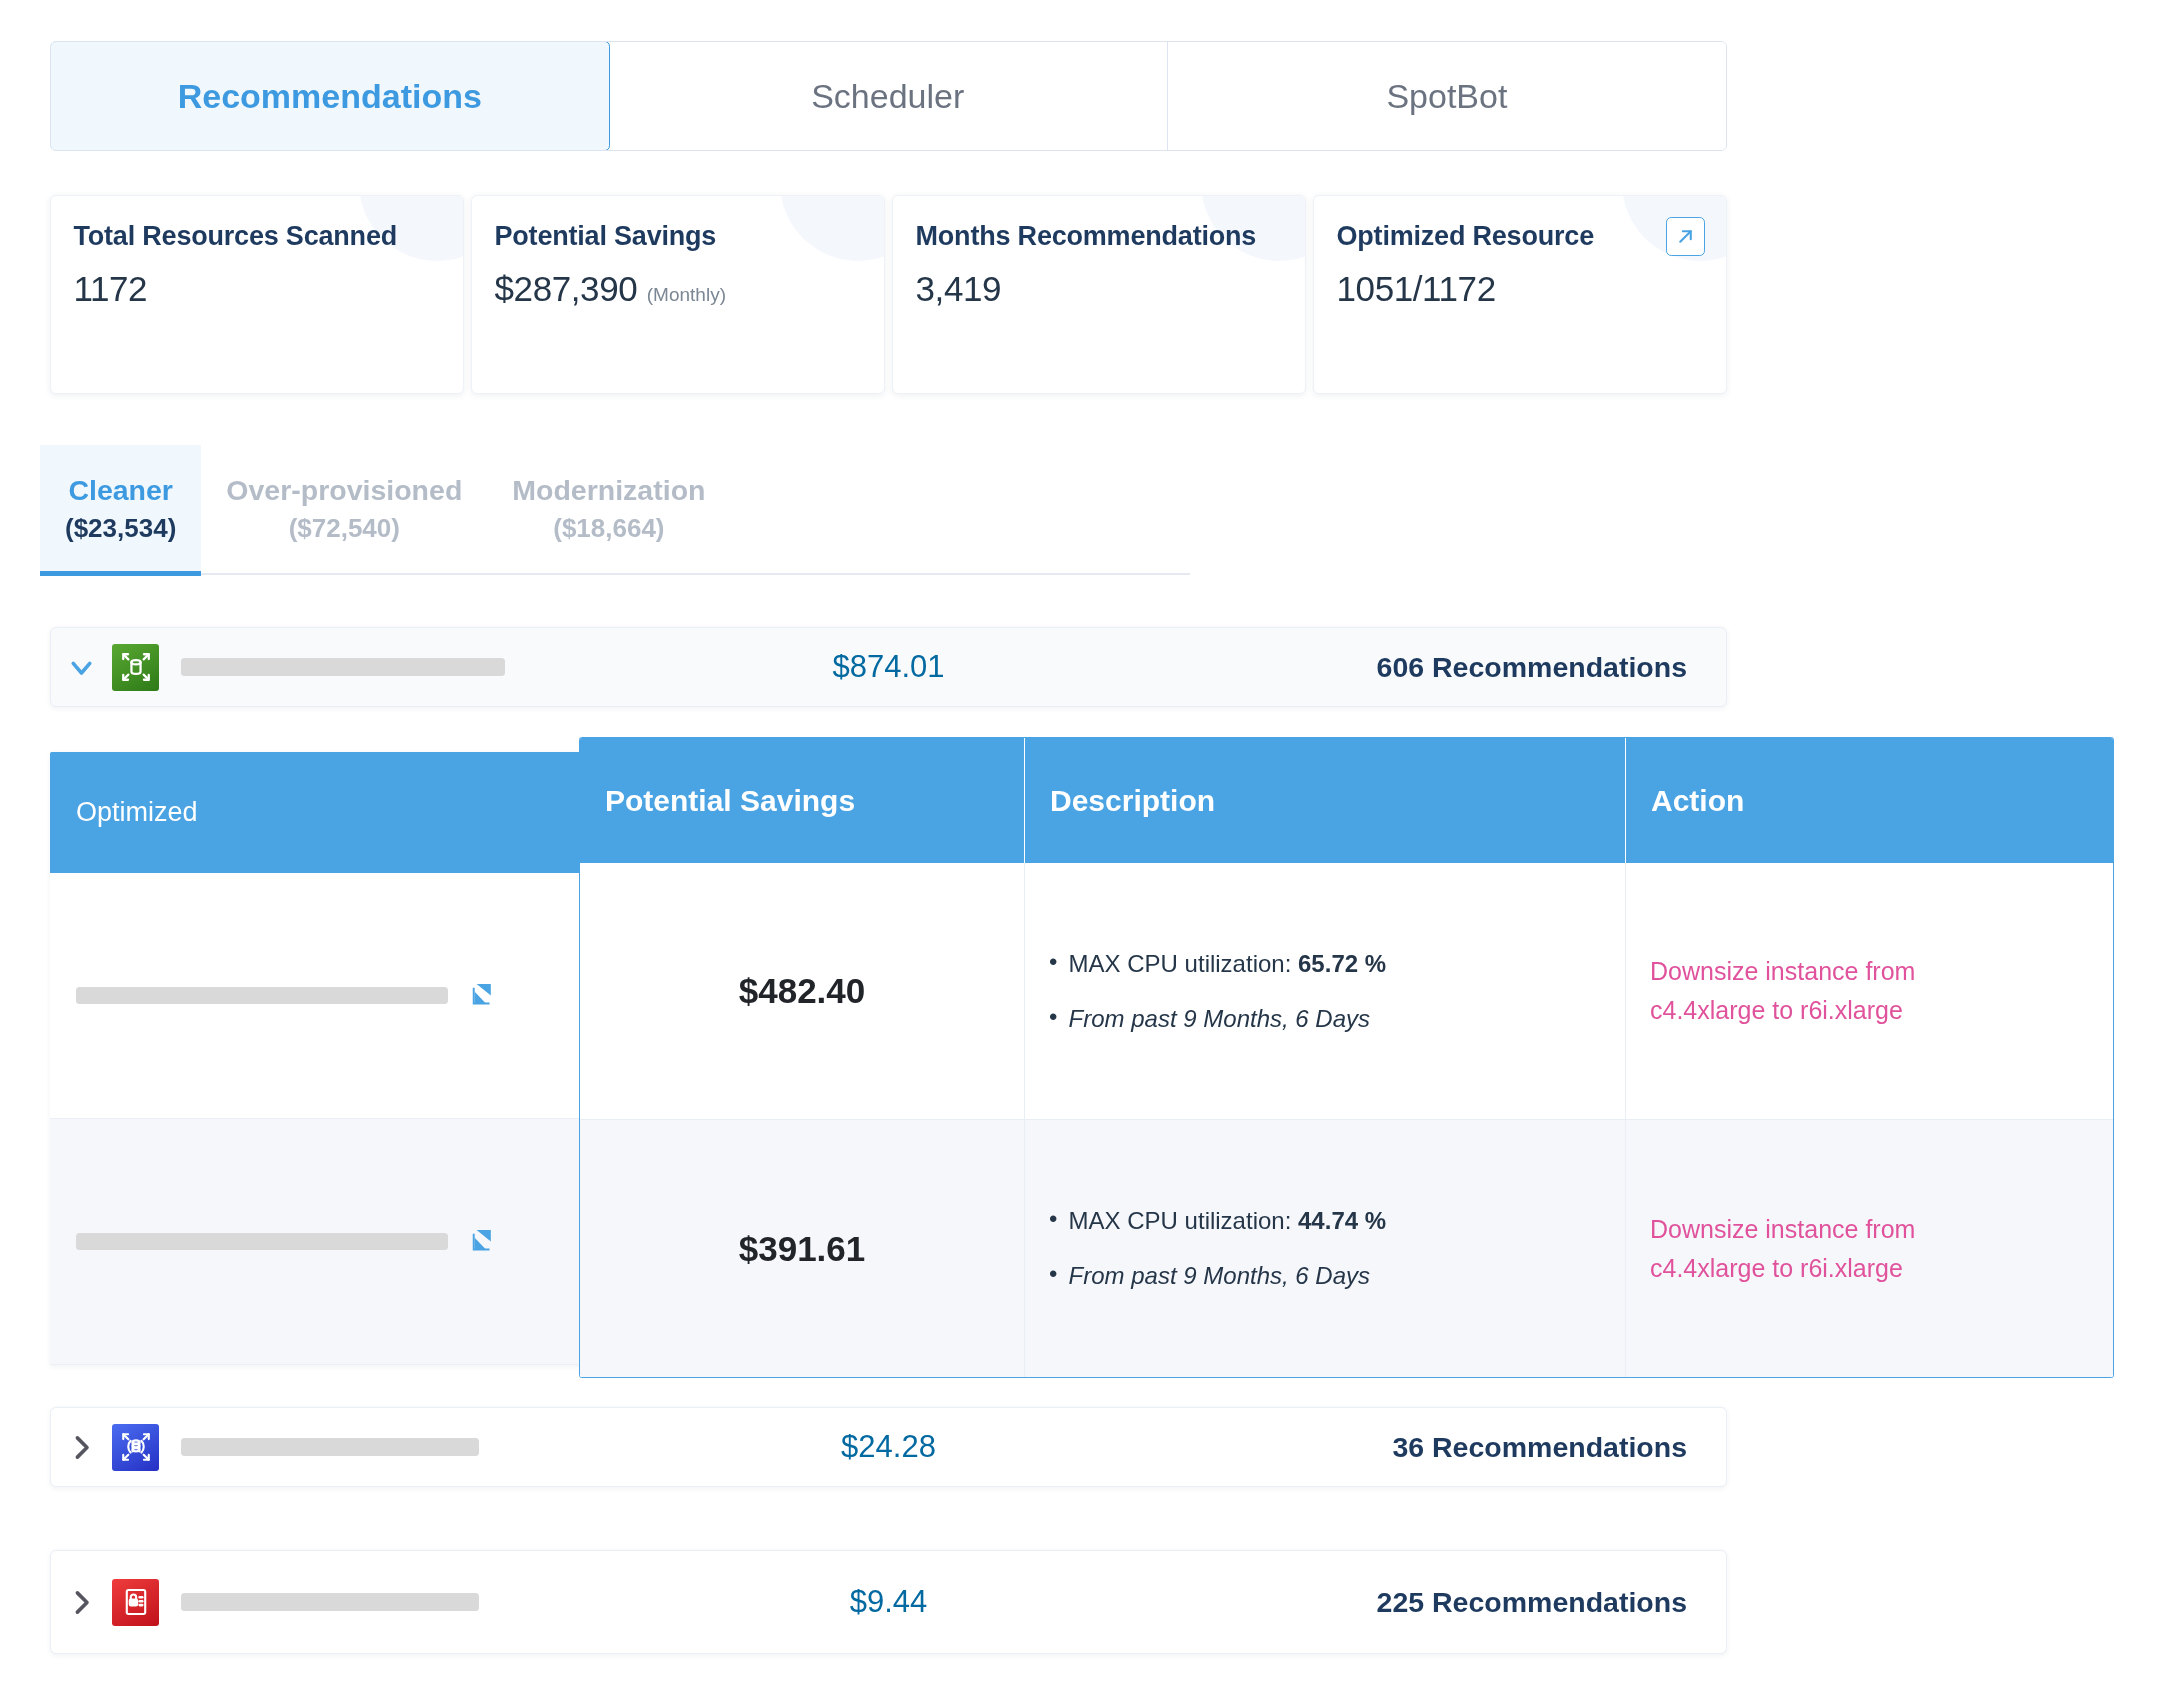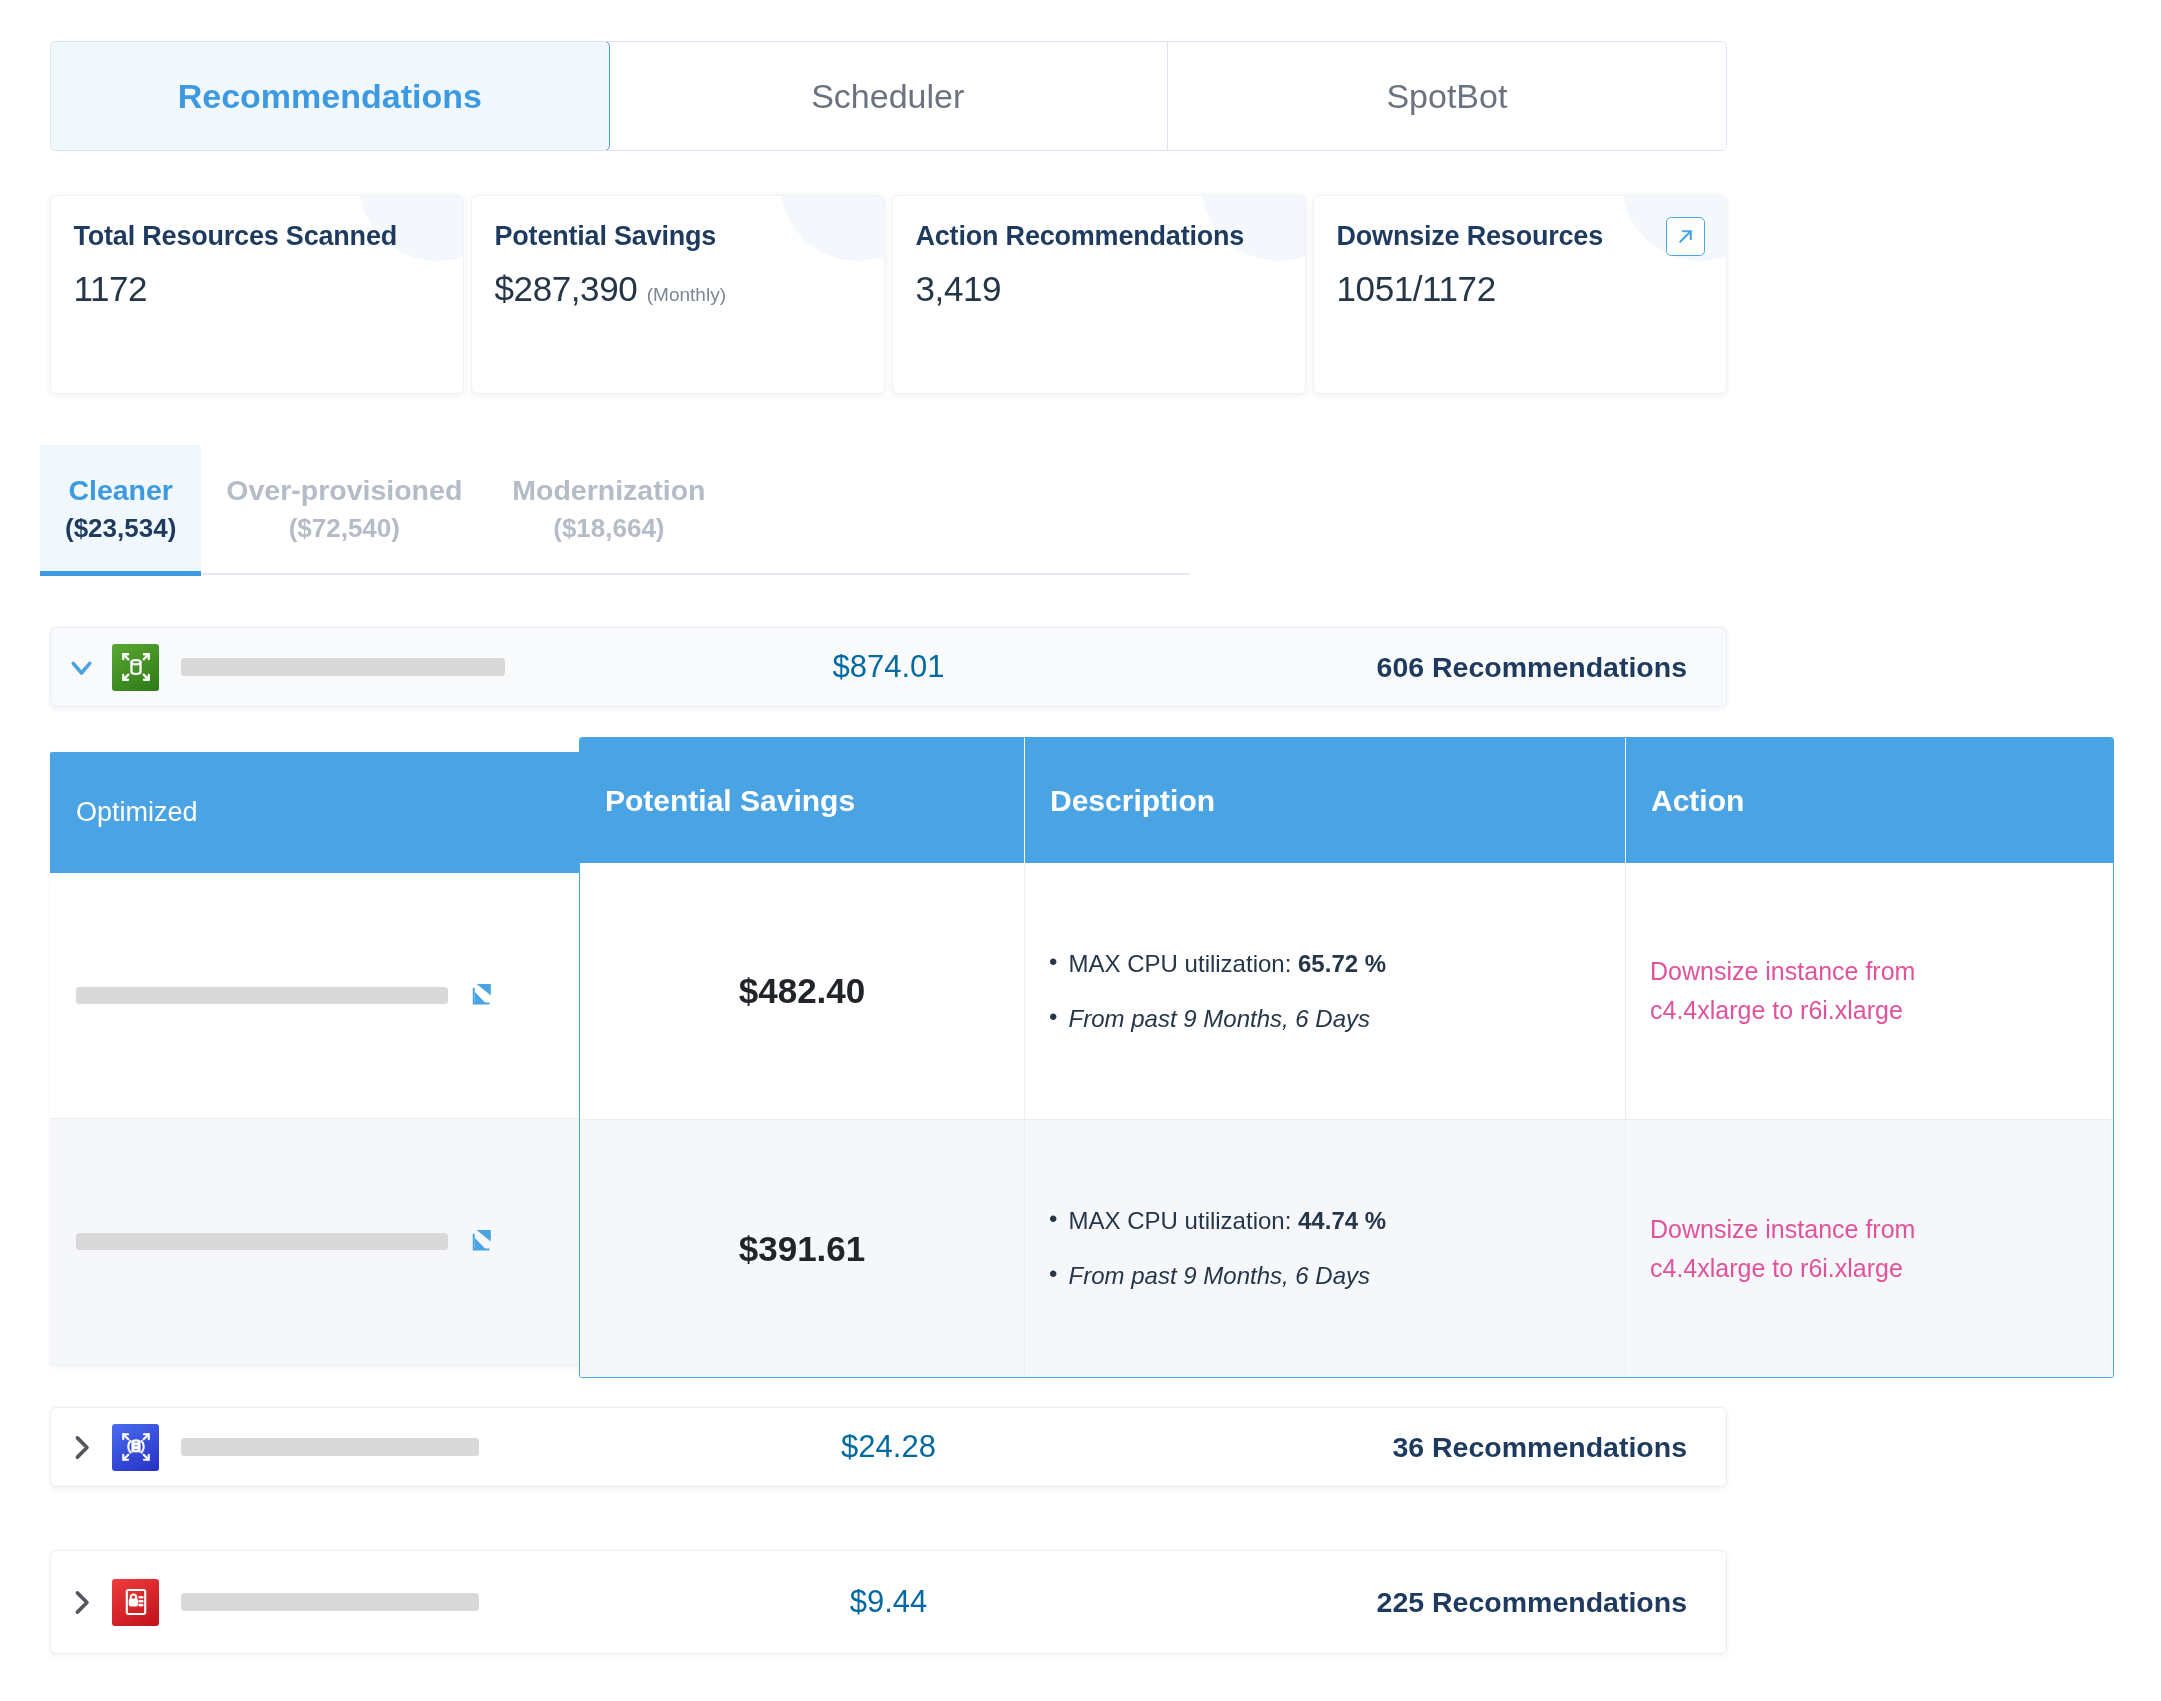--- a/index.html
+++ b/index.html
@@ -250,28 +250,28 @@
 
   <div class="kpi">
     <div class="kpi-title">Potential Savings</div>
     <div class="kpi-value-row">
       <span class="kpi-value">$287,390</span>
       <span class="kpi-suffix">(Monthly)</span>
     </div>
   </div>
 
   <div class="kpi">
-    <div class="kpi-title">Action Recommendations</div>
+    <div class="kpi-title">Months Recommendations</div>
     <div class="kpi-value-row">
       <span class="kpi-value">3,419</span>
     </div>
   </div>
 
   <div class="kpi">
-    <div class="kpi-title">Downsize Resources</div>
+    <div class="kpi-title">Optimized Resource</div>
     <div class="ext-btn">
       <svg viewBox="0 0 24 24" fill="none" stroke="#4aa3e3" stroke-width="2.4" stroke-linecap="round" stroke-linejoin="round">
         <line x1="6" y1="18" x2="18" y2="6"></line>
         <polyline points="9 6 18 6 18 15"></polyline>
       </svg>
     </div>
     <div class="kpi-value-row">
       <span class="kpi-value">1051/1172</span>
     </div>
   </div>

